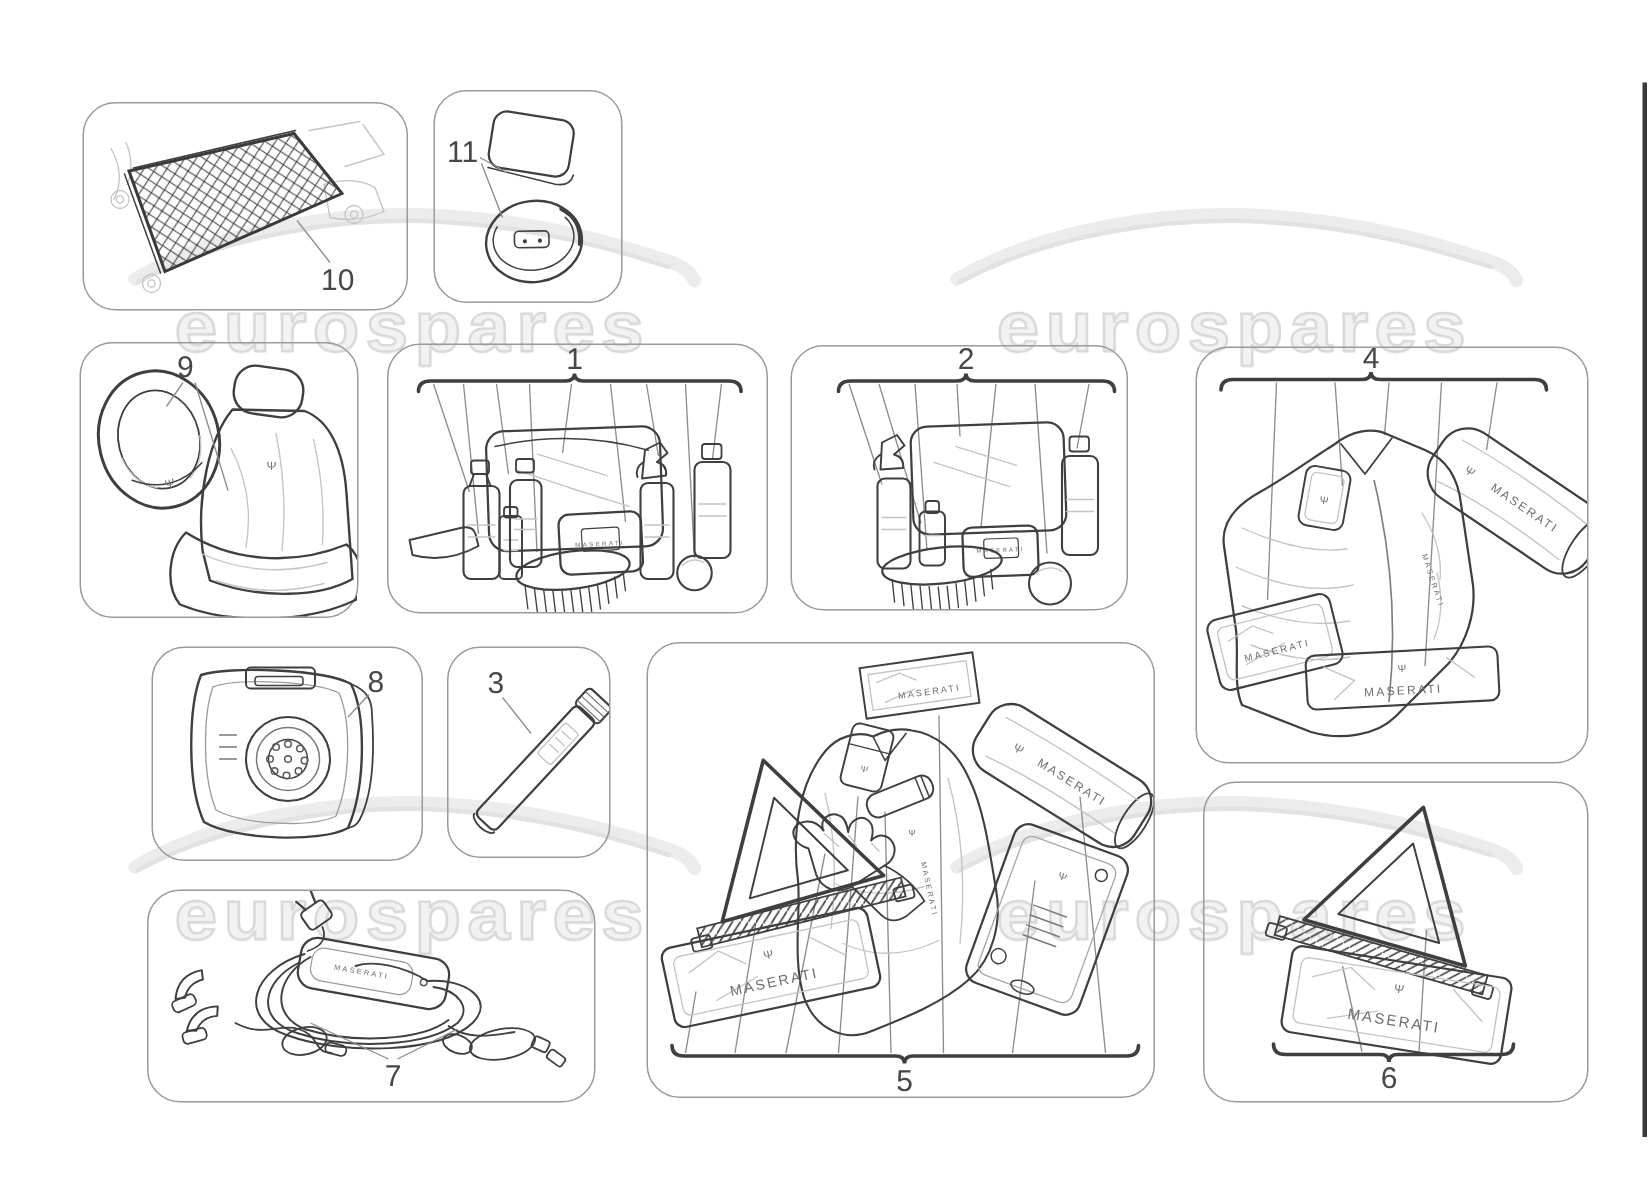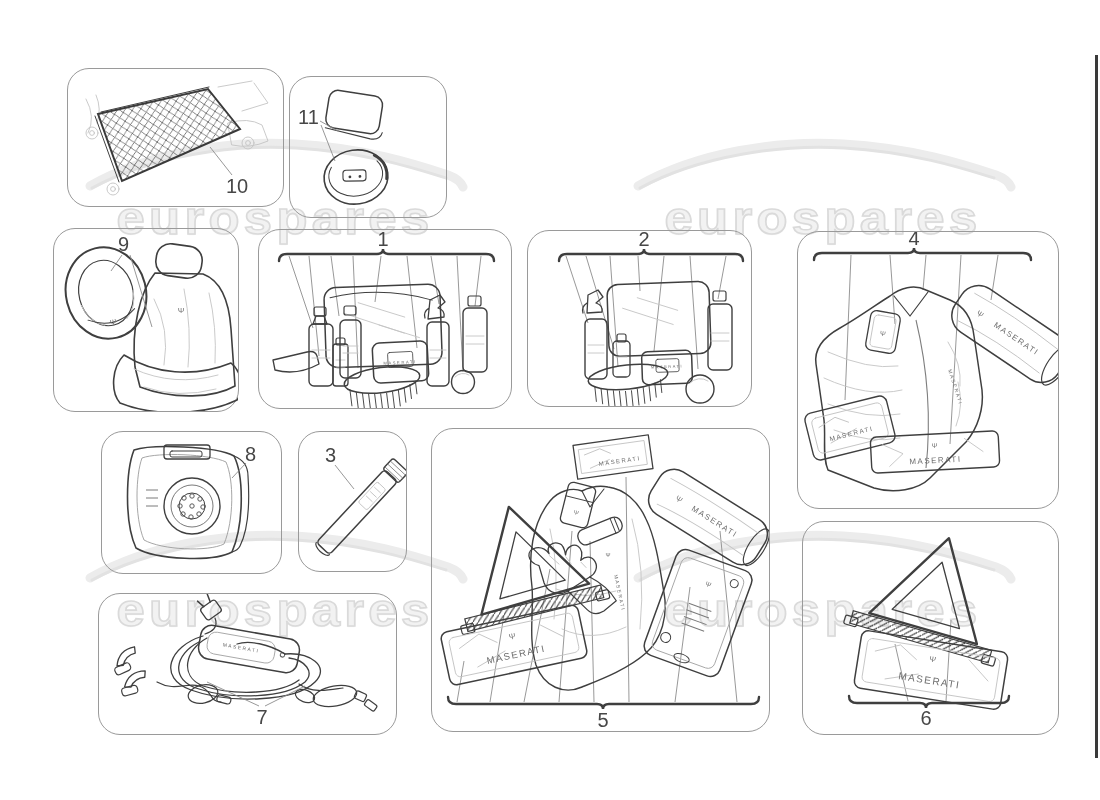--- a/index.html
+++ b/index.html
@@ -42,21 +42,21 @@
     <path d="M10,52 C70,18 150,6 215,10 C285,14 335,30 368,41 C376,44 381,48 383,53" stroke="#ececec" stroke-width="9" fill="none" stroke-linecap="round"></path>
     <path d="M12,54 C72,22 152,10 216,14 C284,18 334,34 366,44" stroke="#e2e2e2" stroke-width="3" fill="none" stroke-linecap="round"></path>
   </svg>
   <div class="wm-text" style="left:80px;top:190px;">eurospares</div>
   <div class="wm-text" style="left:628px;top:190px;">eurospares</div>
   <div class="wm-text" style="left:80px;top:582px;">eurospares</div>
   <div class="wm-text" style="left:628px;top:582px;">eurospares</div>
 
   <div class="page-edge" style="left:1095px;top:55px;width:2.5px;height:703px;"></div>
 
-  <div class="panel" style="left:55px;top:68px;width:215px;height:137px;margin-left:12px;">
+  <div class="panel" style="left:55px;top:68px;width:215px;height:137px;">
     <svg width="215" height="137" viewBox="0 0 215 137">
       <defs>
         <pattern id="b10mesh" width="9" height="9" patternUnits="userSpaceOnUse" patternTransform="rotate(-12)">
           <path d="M0,0 L9,9 M9,0 L0,9" stroke="#3f3f3f" stroke-width="0.7" fill="none"></path>
         </pattern>
       </defs>
       <g>
         <path class="faint" d="M18,30 q10,18 2,34 M28,26 q6,14 1,28"></path>
         <path class="faint" d="M150,18 l34,-6 M186,14 l14,20 -26,8"></path>
         <path class="faint" d="M160,54 q20,-6 34,2 l6,16 q-18,8 -36,4 z"></path>
@@ -69,21 +69,21 @@
       </g>
       <g>
         <polygon points="30,45 140,20 172,60 54,112" fill="url(#b10mesh)" stroke="#3a3a3a" stroke-width="2"></polygon>
         <path class="art" stroke-width="1" d="M27,47 L51,113 M33,43 141,18"></path>
       </g>
       <path class="leader" d="M142,78 L164,106"></path>
       <text class="callout" x="158" y="124">10</text>
     </svg>
   </div>
 
-  <div class="panel" style="left:289px;top:76px;width:124px;height:140px;padding-left:32px;">
+  <div class="panel" style="left:289px;top:60px;width:124px;height:140px;">
     <svg width="124" height="140" viewBox="0 0 124 140">
       <g transform="translate(64,36) rotate(9)">
         <rect class="art" stroke-width="1.5" x="-27" y="-20" width="54" height="38" rx="9"></rect>
         <path class="art" stroke-width="1.1" d="M-26,19 L20,23 Q30,23 31,15"></path>
       </g>
       <g transform="translate(66,100) rotate(-8)">
         <ellipse class="art" stroke-width="1.6" rx="32" ry="27"></ellipse>
         <path class="art" stroke-width="1" d="M-23,-13 a27,21 0 1 0 46,0"></path>
         <rect class="art" stroke-width="1.1" x="-13" y="-7" width="23" height="11" rx="3" transform="rotate(7)"></rect>
         <circle cx="-6" cy="-1" r="1.4" fill="#3f3f3f"></circle>

